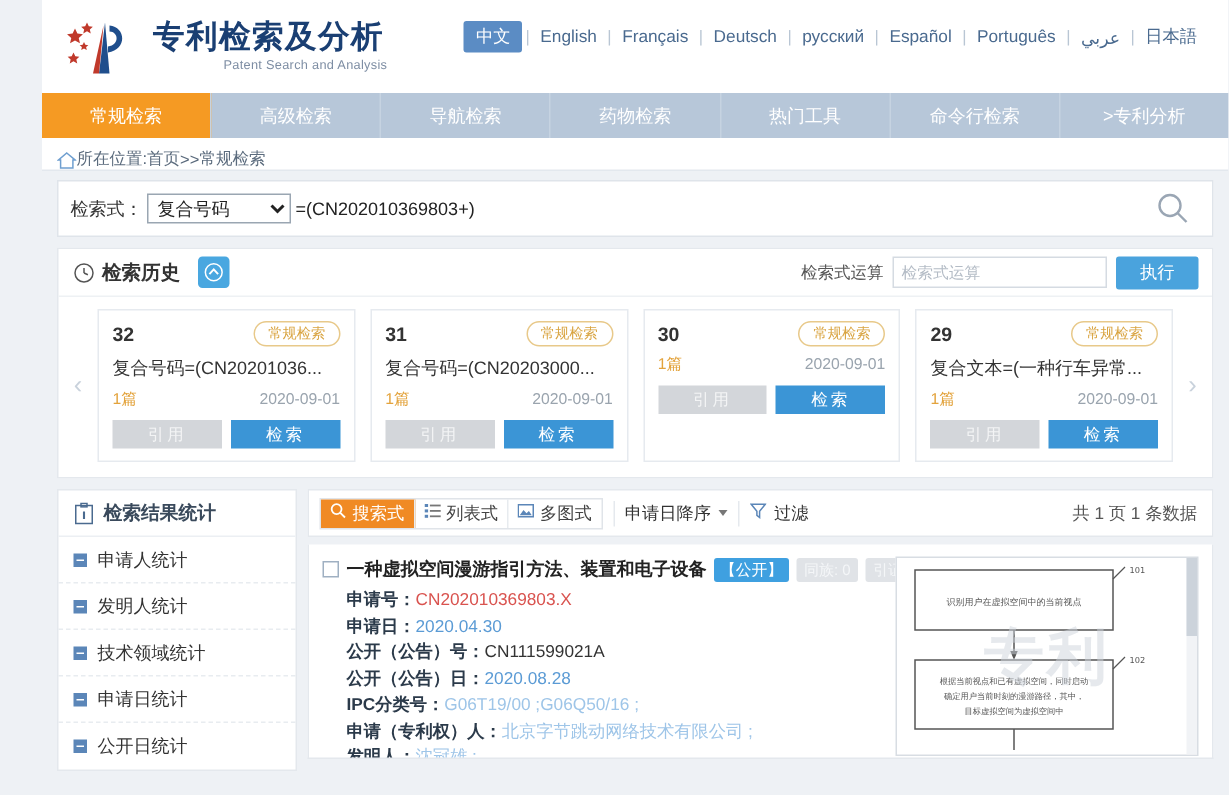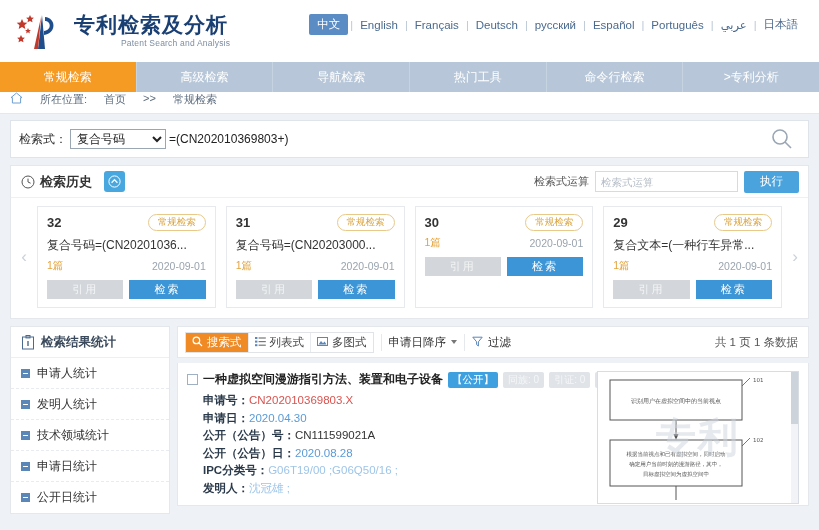--- a/index.html
+++ b/index.html
@@ -5,21 +5,21 @@
   * { box-sizing: border-box; }
   html, body {
     margin: 0; padding: 0;
     width: 819px; height: 530px;
     overflow: hidden;
     background: #eef1f5;
     font-family: "Liberation Sans", "DejaVu Sans", sans-serif;
     font-size: 12px;
     color: #333;
   }
-  #app { width: 819px; height: 444px; position: relative; background: #eef1f5; }
+  #app { width: 819px; height: 444px; position: relative; background: #eef1f5; padding-left: 28px; }
 
   
   .header {
     height: 62px; background: #ffffff;
     display: flex; align-items: center;
     padding: 0 14px;
     position: relative;
   }
   .brand { display: flex; align-items: center; gap: 8px; }
   .logo-mark { width: 52px; height: 44px; position: relative; flex: none; }
@@ -52,22 +52,22 @@
   .nav-item {
     flex: 1; display: flex; align-items: center; justify-content: center;
     font-size: 12px; color: #ffffff; cursor: pointer;
     border-right: 1px solid #c6d3e1;
   }
   .nav-item:last-child { border-right: none; }
   .nav-item.active { background: #f59a23; color: #fff; font-weight: normal; }
 
   
   .breadcrumb {
-    height: 22px; background: #fff; display: flex; align-items: flex-start;
-    padding: 0 10px; gap: 17px; font-size: 11px; color: #5b6b7d;
+    height: 22px; background: #fff; display: flex; align-items: flex-end;
+    padding: 0 10px; gap: 0; font-size: 11px; color: #5b6b7d;
     border-bottom: 1px solid #e3e8ee;
   }
   .home-ico { width: 13px; height: 12px; position: relative; flex: none; }
 
   
   .searchbar-wrap { padding: 6px 10px 0 10px; }
   .searchbar {
     height: 38px; background: #fff; border: 1px solid #dfe4ea;
     display: flex; align-items: center; padding: 0 8px; position: relative;
   }
@@ -297,20 +297,21 @@
       <span class="lang">عربي</span>
       <span class="lang-sep">|</span>
       <span class="lang">日本語</span>
     </div>
   </div>
 
   <div class="navbar">
     <div class="nav-item active">常规检索</div>
     <div class="nav-item">高级检索</div>
     <div class="nav-item">导航检索</div>
+    <div class="nav-item">药物检索</div>
     <div class="nav-item">热门工具</div>
     <div class="nav-item">命令行检索</div>
     <div class="nav-item">&gt;专利分析</div>
   </div>
 
   <div class="breadcrumb">
     <span class="home-ico">
       <svg width="13" height="12" viewBox="0 0 13 12">
         <path d="M6.5 1 L12 5.6 L10.6 5.6 L10.6 11 L2.4 11 L2.4 5.6 L1 5.6 Z" fill="none" stroke="#6f9fd0" stroke-width="1"></path>
       </svg>
@@ -544,20 +545,23 @@
               <div class="res-field">
                 <span class="fl">公开（公告）号：</span><span class="fv-dark">CN111599021A</span>
               </div>
               <div class="res-field">
                 <span class="fl">公开（公告）日：</span><span class="fv-blue">2020.08.28</span>
               </div>
               <div class="res-field">
                 <span class="fl">IPC分类号：</span><span class="fv-light">G06T19/00 ;G06Q50/16 ;</span>
               </div>
               <div class="res-field">
+                <span class="fl">申请（专利权）人：</span><span class="fv-light">北京字节跳动网络技术有限公司 ;</span>
+              </div>
+              <div class="res-field">
                 <span class="fl">发明人：</span><span class="fv-light">沈冠雄 ;</span>
               </div>
             </div>
           </div>
 
           <div class="res-thumb">
             <svg width="200" height="131" viewBox="0 0 200 131">
               <rect x="12" y="8" width="132" height="40" fill="none" stroke="#555" stroke-width="1"></rect>
               <text x="78" y="31" font-size="6" fill="#555" text-anchor="middle" font-family="DejaVu Sans, sans-serif">识别用户在虚拟空间中的当前视点</text>
               <line x1="144" y1="14" x2="152" y2="6" stroke="#555" stroke-width=".8"></line>

